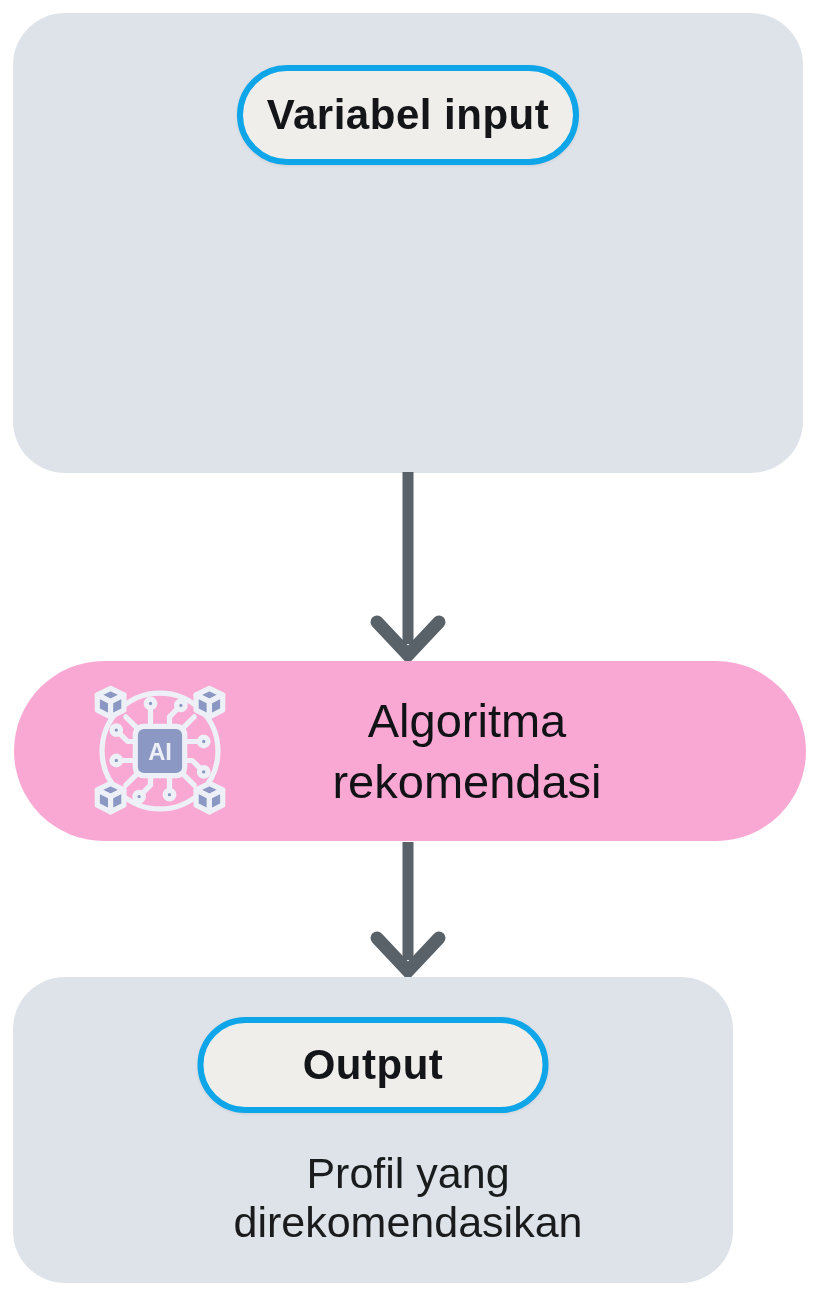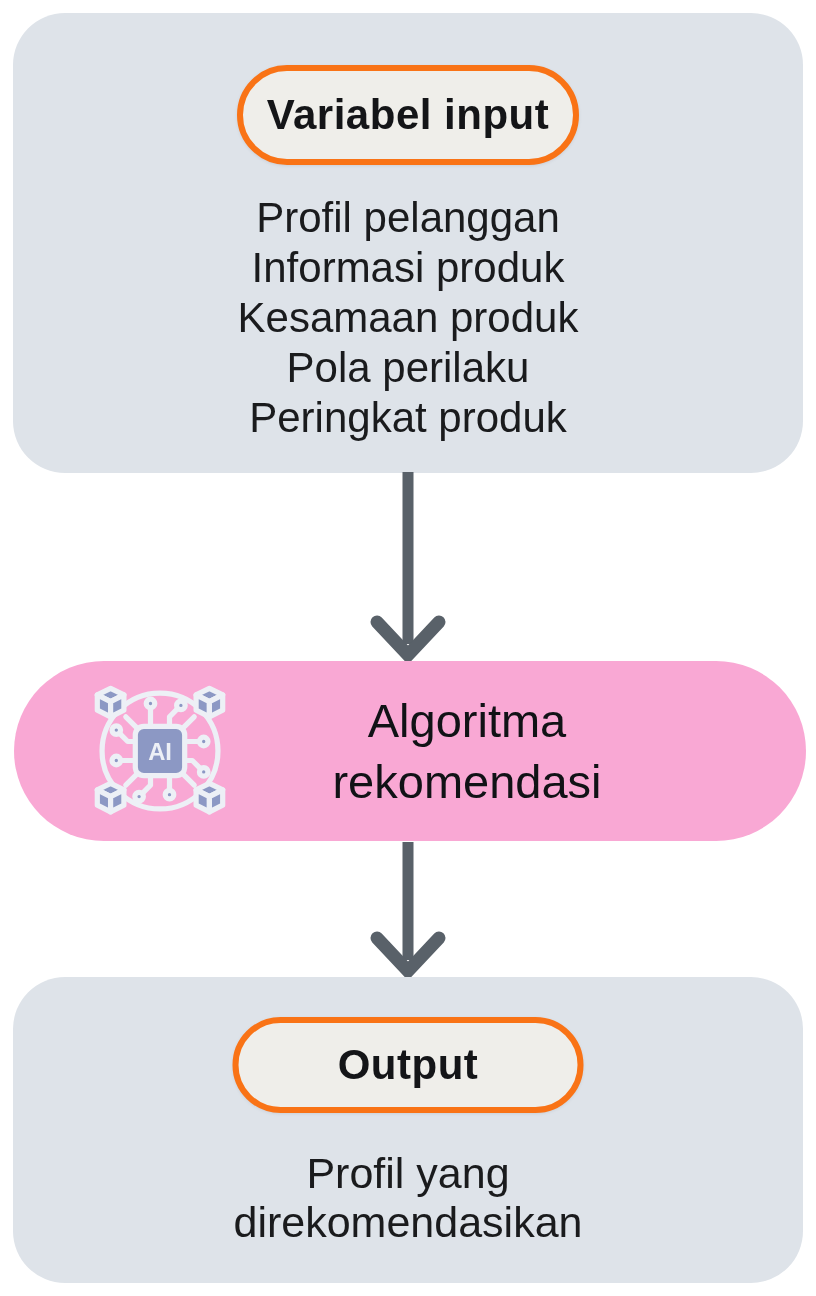--- a/index.html
+++ b/index.html
@@ -11,27 +11,27 @@
     overflow: hidden;
   }
   .canvas { position: relative; width: 816px; height: 1296px; background: #ffffff; }
 
   .section-box {
     position: absolute;
     background: #dee3e9;
     border-radius: 52px;
   }
   .box-input  { left: 13px; top: 13px;  width: 790px; height: 460px; }
-  .box-output { left: 13px; top: 977px; width: 790px; height: 306px; }
+  .box-output { left: 13px; top: 977px; width: 720px; height: 306px; }
 
   .title-pill {
     position: absolute;
     left: 50%; transform: translateX(-50%);
     background: #efeeea;
-    border: 6px solid #f97316;
+    border: 6px solid #0ea5e9;
     border-radius: 60px;
     display: flex; align-items: center; justify-content: center;
     font-weight: bold;
     font-size: 42px;
     letter-spacing: 0.5px;
     color: #141518;
     box-shadow: 0 1px 3px rgba(120,130,145,0.18);
   }
   .pill-input  { top: 52px; width: 342px; height: 100px; }
   .pill-output { top: 40px; width: 351px; height: 96px; }
@@ -83,27 +83,20 @@
   }
 </style>
 </head>
 <body>
 
 <div class="canvas">
 
   <div class="section-box box-input">
     <div class="title-pill pill-input">
       <span>Variabel input</span>
-    </div>
-    <div class="input-list">
-      <div>Profil pelanggan</div>
-      <div>Informasi produk</div>
-      <div>Kesamaan produk</div>
-      <div>Pola perilaku</div>
-      <div>Peringkat produk</div>
     </div>
   </div>
 
   <svg class="arrow arrow-1" width="80" height="190" viewBox="0 0 80 190">
     <line x1="40" y1="0" x2="40" y2="172" stroke="#596169" stroke-width="11"></line>
     <polyline points="9,150 40,183 71,150" fill="none" stroke="#596169" stroke-width="13" stroke-linecap="round"></polyline>
   </svg>
 
   <div class="box-algo">
     <svg class="algo-icon" viewBox="0 0 160 160">

